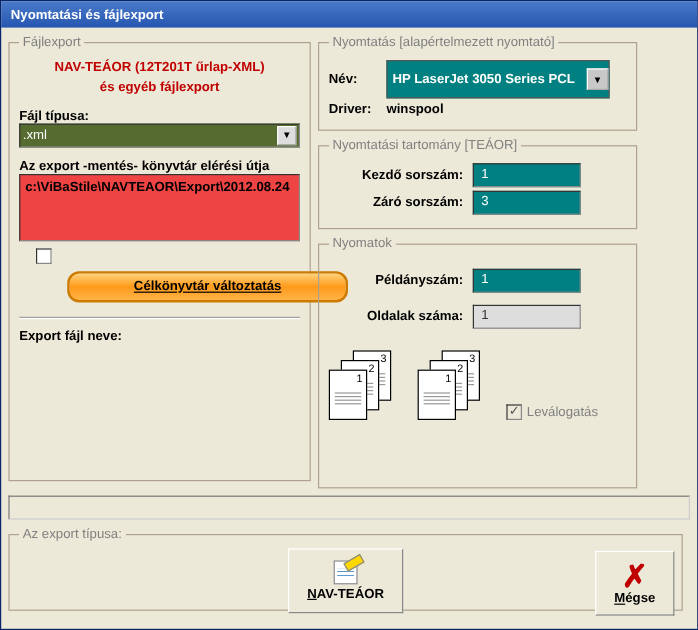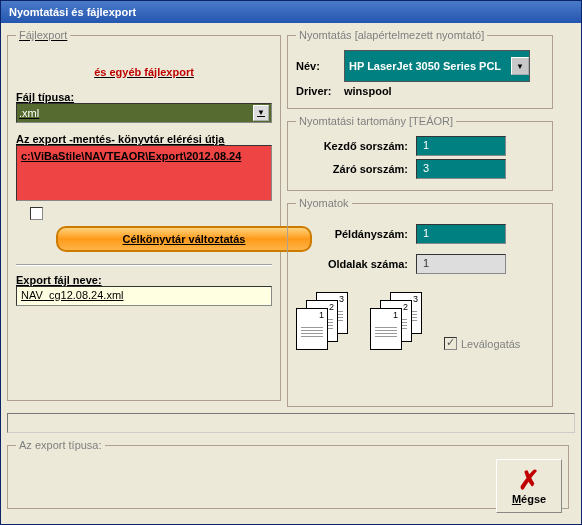--- a/index.html
+++ b/index.html
@@ -3,21 +3,21 @@
 <meta charset="utf-8">
 <style>
 * { box-sizing: border-box; font-family: Tahoma, Arial, sans-serif; font-size: 11px; }
 body { margin: 0; padding: 0; background: #ece9d8; }
 .window { width: 582px; height: 525px; background: #ece9d8; border: 1px solid #0a246a; }
 .titlebar { background: linear-gradient(to bottom, #4a7ac9, #2556b0); color: #fff; padding: 4px 8px; font-weight: bold; font-size: 12px; }
 .content { padding: 6px; }
 .row { display: flex; gap: 6px; }
 fieldset { border: 1px solid #b0a090; margin: 0; padding: 6px 8px 8px 8px; }
 legend { color: #808080; padding: 0 3px; }
-.fs-fileexport { width: 274px; height: 372px; text-decoration: underline; }
+.fs-fileexport { width: 252px; height: 372px; }
 .fs-print { width: 266px; }
 .fs-range { width: 266px; margin-top: 6px; }
 .fs-copies { width: 266px; margin-top: 6px; height: 210px; }
 .red-title { color: #c00000; font-weight: bold; text-align: center; font-size: 13px; line-height: 1.3; margin: 0 0 10px 0; }
 .lbl { font-weight: bold; }
 .select-dark { background: #556b2f; color: #fff; border: 1px inset #888; width: 100%; height: 20px; padding: 0 2px; display: flex; align-items: center; justify-content: space-between; }
 .select-dark .dd { width: 16px; height: 16px; background: #ddd; border: 1px outset #fff; display: inline-flex; align-items: center; justify-content: center; font-size: 8px; color: #000; }
 .input-light { background: #ffffe1; border: 1px inset #888; width: 100%; padding: 2px 4px; height: 20px; }
 .teal-input { background: #008080; color: #fff; border: 1px inset #888; width: 90px; padding: 2px 6px; height: 20px; }
 .gray-ro { background: #ddd; border: 1px inset #888; width: 90px; padding: 2px 6px; height: 20px; color: #333; }
@@ -57,21 +57,21 @@
 <div class="window">
   <div class="titlebar">
     <span>Nyomtatási és fájlexport</span>
   </div>
   <div class="content">
     <div class="row">
 
       <fieldset class="fs-fileexport">
         <legend>Fájlexport</legend>
         <div class="red-title">
-          <br>
+          <span>NAV-TEÁOR (12T201T űrlap-XML)</span><br>
           <span>és egyéb fájlexport</span>
         </div>
         <div class="lbl">Fájl típusa:</div>
         <div class="select-dark">
           <span>.xml</span>
           <span class="dd">▼</span>
         </div>
         <div style="height:10px"></div>
         <div class="lbl">Az export -mentés- könyvtár elérési útja</div>
         <div class="olive-box">
@@ -80,23 +80,20 @@
         <div class="chk-row">
           <span class="chk"></span>
         </div>
         <button class="orange-btn">
           <span>Célkönyvtár változtatás</span>
         </button>
         <div style="height:12px"></div>
         <div class="line"></div>
         <div style="height:8px"></div>
         <div class="lbl">Export fájl neve:</div>
-        <div class="input-light">
-          <span>NAV_cg12.08.24.xml</span>
-        </div>
       </fieldset>
 
       <div>
         <fieldset class="fs-print">
           <legend>Nyomtatás [alapértelmezett nyomtató]</legend>
           <div class="kv">
             <span class="k2">Név:</span>
             <div class="teal-select">
               <span>HP LaserJet 3050 Series PCL</span>
               <span class="dd">▼</span>
@@ -207,19 +204,25 @@
             </div>
           </div>
         </fieldset>
       </div>
     </div>
 
     <div class="status"></div>
 
     <fieldset class="fs-bottom">
       <legend>Az export típusa:</legend>
+      <div style="display:flex; justify-content:center;">
+        <div class="btn-square btn-nav">
+          <span class="icon-nav"></span>
+          <span class="lbl"><span class="u">N</span><span>AV-TEÁOR</span></span>
+        </div>
+      </div>
       <div class="btn-square btn-cancel">
         <span class="icon-x">✗</span>
         <span class="lbl"><span class="u">M</span><span>égse</span></span>
       </div>
     </fieldset>
   </div>
 </div>
 
 </body></html>

